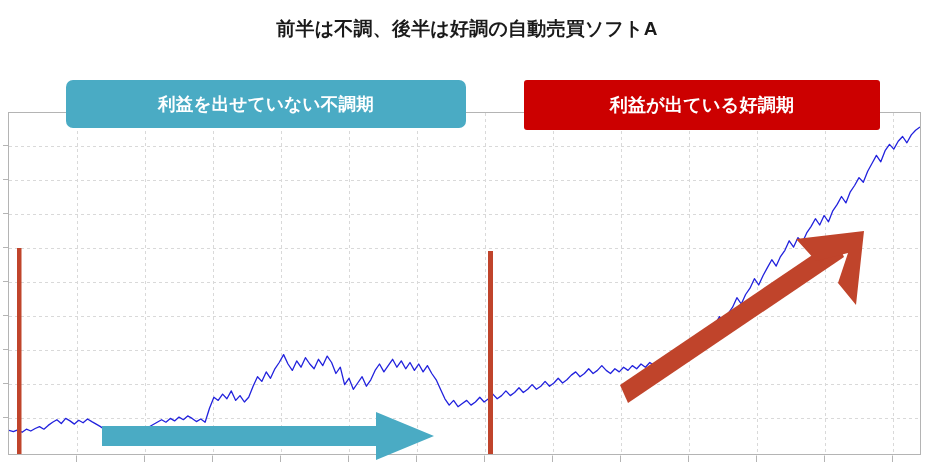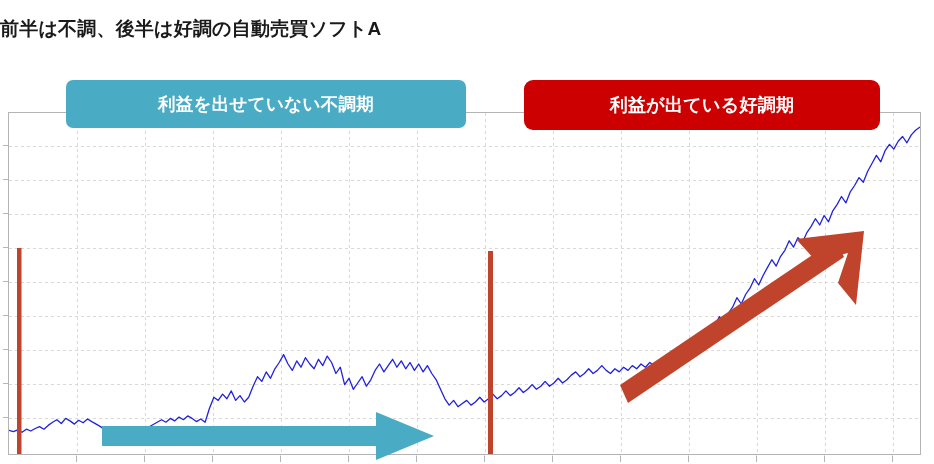--- a/index.html
+++ b/index.html
@@ -21,21 +21,21 @@
     width: 934px;
     height: 464px;
   }
 
   
   #chart-title {
     position: absolute;
     left: 0;
     top: 18px;
     width: 934px;
-    text-align: left;
+    text-align: center;
     font-size: 19px;
     font-weight: bold;
     color: #1a1a1a;
     letter-spacing: 0.2px;
     line-height: 1.2;
     white-space: nowrap;
   }
 
   
   #plot-area {
@@ -85,21 +85,21 @@
     border-radius: 7px;
     font-size: 17.5px;
     letter-spacing: 0.3px;
   }
   #badge-strong {
     left: 524px;
     top: 80px;
     width: 356px;
     height: 50px;
     background: #CC0000;
-    border-radius: 9px;
+    border-radius: 3px;
     font-size: 18px;
     letter-spacing: 0.3px;
   }
 
   
   #arrow-slump, #arrow-strong {
     position: absolute;
     pointer-events: none;
   }
   #arrow-slump { left: 96px; top: 404px; width: 344px; height: 60px; }

